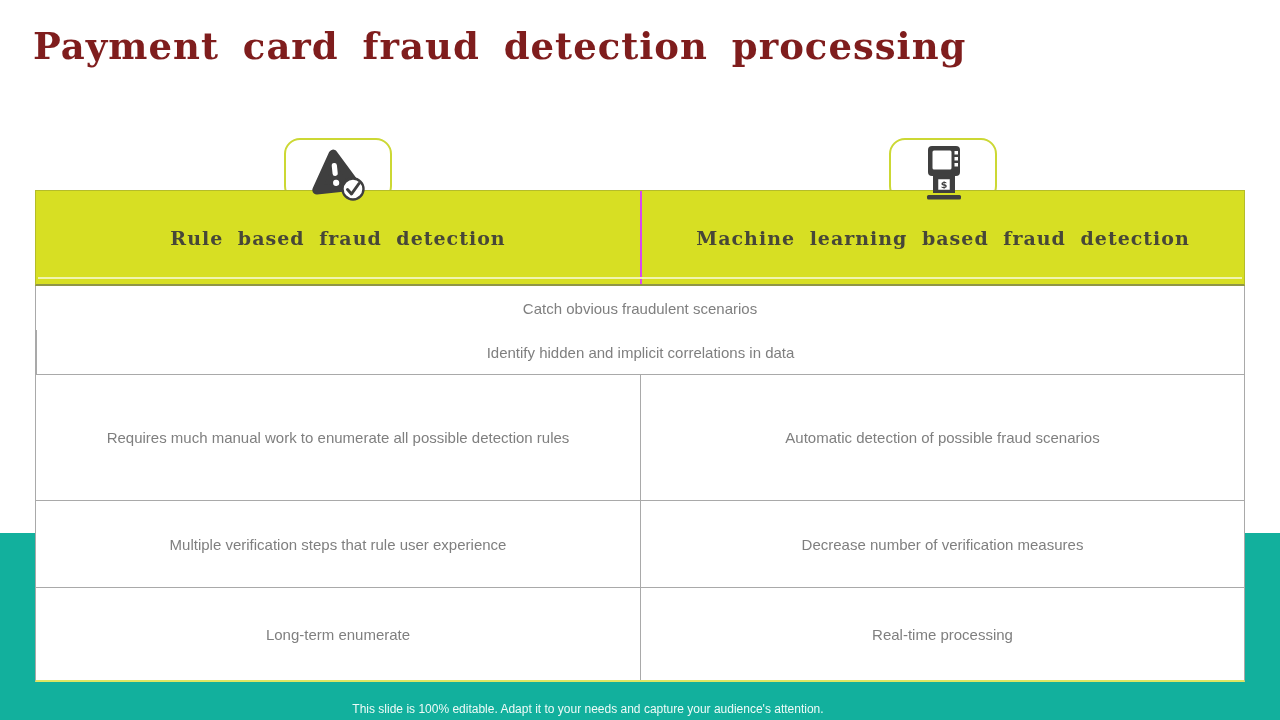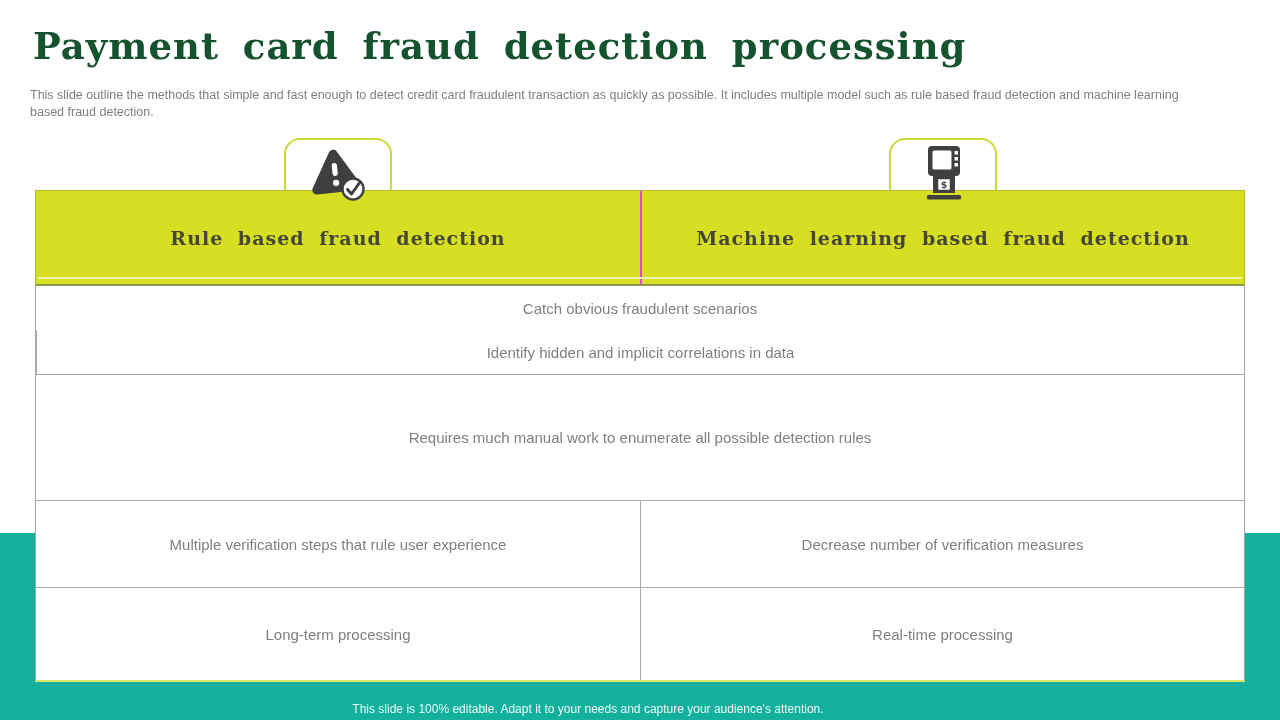--- a/index.html
+++ b/index.html
@@ -23,21 +23,21 @@
 
   .slide-title {
     position: absolute;
     left: 33px; top: 24px;
     width: 1200px;
     font-family: "DejaVu Serif", serif;
     font-weight: 700;
     font-size: 37px;
     letter-spacing: 1px;
     word-spacing: 10px;
-    color: #14532d;
+    color: #7f1d1d;
     z-index: 1;
   }
 
   .slide-subtitle {
     position: absolute;
     left: 30px; top: 87px;
     width: 1175px;
     font-size: 12.5px;
     line-height: 17px;
     color: #7f7f7f;
@@ -139,21 +139,20 @@
 </style>
 </head>
 <body>
 
 <div class="slide">
 
   <div class="teal-band"></div>
 
   <h1 class="slide-title">Payment card fraud detection processing</h1>
 
-  <p class="slide-subtitle">This slide outline the methods that simple and fast enough to detect credit card fraudulent transaction as quickly as possible. It includes multiple model such as rule based fraud detection and machine learning based fraud detection.</p>
 
   <div class="icon-card left"></div>
   <div class="icon-card right"></div>
 
   <svg class="icon-glyph left" width="64" height="56" viewBox="0 0 64 56">
     <g transform="rotate(-6 28 26)">
       <path d="M28 8 L48 42 L8 42 Z" fill="#3f3f3f" stroke="#3f3f3f" stroke-width="9" stroke-linejoin="round"></path>
       <rect x="25.4" y="17" width="5.2" height="13" rx="2.6" fill="#ffffff"></rect>
       <circle cx="28" cy="37" r="3.1" fill="#ffffff"></circle>
     </g>
@@ -178,27 +177,28 @@
       <div class="cmp-th">Rule based fraud detection</div>
       <div class="cmp-th">Machine learning based fraud detection</div>
     </div>
     <div class="cmp-tbody">
       <div class="cmp-row r1">
         <div class="cmp-td">Catch obvious fraudulent scenarios</div>
         <div class="cmp-td">Identify hidden and implicit correlations in data</div>
       </div>
       <div class="cmp-row r2">
         <div class="cmp-td">Requires much manual work to enumerate all possible detection rules</div>
+        <div class="cmp-td">Automatic detection of possible fraud scenarios</div>
       </div>
       <div class="cmp-row r3">
         <div class="cmp-td">Multiple verification steps that rule user experience</div>
         <div class="cmp-td">Decrease number of verification measures</div>
       </div>
       <div class="cmp-row r4">
-        <div class="cmp-td">Long-term processing</div>
+        <div class="cmp-td">Long-term enumerate</div>
         <div class="cmp-td">Real-time processing</div>
       </div>
     </div>
   </div>
 
   <div class="slide-footer">This slide is 100% editable. Adapt it to your needs and capture your audience's attention.</div>
 
 </div>
 
 </body></html>

